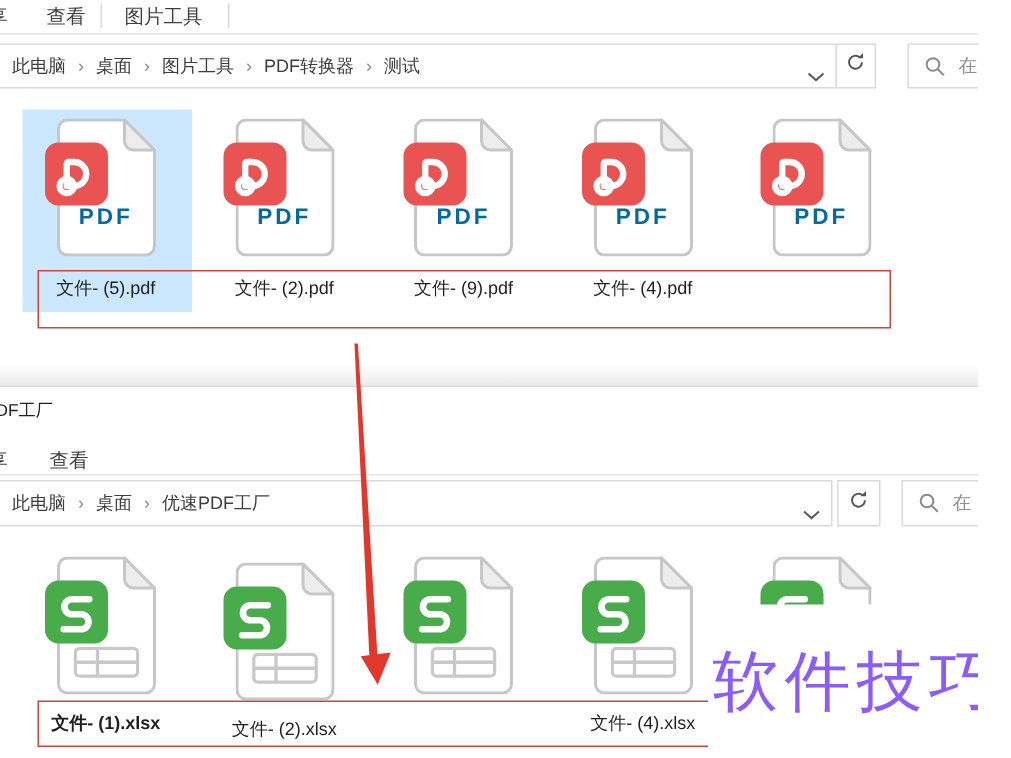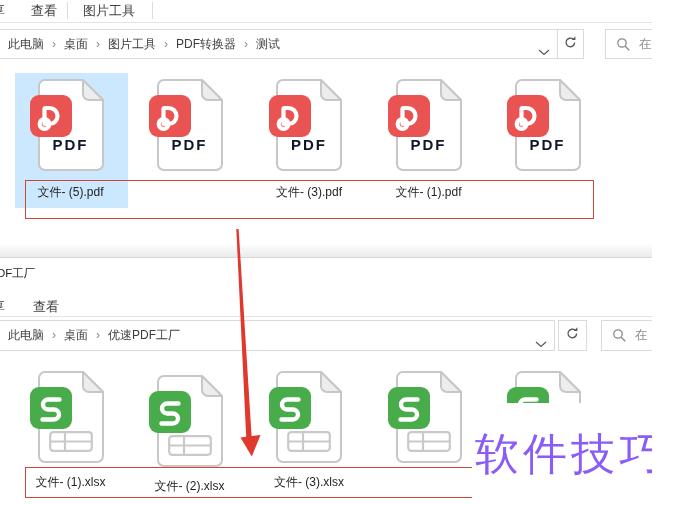--- a/index.html
+++ b/index.html
@@ -20,21 +20,21 @@
   .crumbs .sep{color:#888;margin:0 8px;font-size:12px;}
   .chev{position:absolute;right:7px;top:12px;}
   .searchtext{font-size:12.5px;color:#8f8f8f;white-space:nowrap;margin-left:8px;letter-spacing:3px;}
   
   .tile{position:absolute;width:119px;height:136px;}
   .page{position:absolute;left:26.5px;top:7px;}
   .badge{position:absolute;left:19px;width:42px;height:42px;border-radius:9px;}
   .badge.red{background:#e95351;}
   .badge.green{background:#49ac4b;}
   .ftype{position:absolute;left:26.5px;top:64px;width:66px;text-align:center;
-         font-size:15px;font-weight:bold;letter-spacing:2px;color:#0f172a;}
+         font-size:15px;font-weight:bold;letter-spacing:2px;color:#0369a1;}
   .gridglyph{position:absolute;left:37.5px;top:66px;}
   .fname{position:absolute;left:-6px;top:112px;width:131px;text-align:center;
          font-size:12px;color:#1f1f1f;white-space:nowrap;}
   .fname.b{top:109px;}
   .selectbg{position:absolute;background:#cce8ff;}
   
   .redrect{position:absolute;border:1.5px solid #cc4538;box-sizing:border-box;z-index:40;}
   #watermark-box{position:absolute;left:472px;top:403px;width:202px;height:102px;background:#fff;z-index:45;}
   #watermark-text{position:absolute;left:3px;top:22px;font-size:44px;letter-spacing:4px;
                   color:#8b5cf6;white-space:nowrap;font-family:Liberation Mono, monospace;}
@@ -102,44 +102,45 @@
   <div class="tile" style="left:130px;top:72px;">
     <svg class="page" width="66" height="92" viewBox="0 0 66 92">
         <path d="M7,1 H45 L65,21 V85 a6,6 0 0 1 -6,6 H7 a6,6 0 0 1 -6,-6 V7 a6,6 0 0 1 6,-6 Z" fill="#fff" stroke="#c7c7c7" stroke-width="2"></path>
         <path d="M45,1 L65,21 H51 a6,6 0 0 1 -6,-6 Z" fill="#ededed" stroke="#c7c7c7" stroke-width="2"></path>
       </svg>
     <div class="badge red" style="top:23px;"><svg width="42" height="42" viewBox="0 0 42 42">
           <circle cx="14.5" cy="29" r="4.8" fill="none" stroke="#fff" stroke-width="4.2"></circle>
           <path d="M14.5,29 V14 a1,1 0 0 1 1,-1 h4 a8,8 0 0 1 0,16 h-3" fill="none" stroke="#fff" stroke-width="4.2" stroke-linecap="round" stroke-linejoin="round"></path>
         </svg></div>
     <div class="ftype">PDF</div>
+    <div class="fname">文件- (2).pdf</div>
   </div>
   <div class="tile" style="left:249.5px;top:72px;">
     <svg class="page" width="66" height="92" viewBox="0 0 66 92">
         <path d="M7,1 H45 L65,21 V85 a6,6 0 0 1 -6,6 H7 a6,6 0 0 1 -6,-6 V7 a6,6 0 0 1 6,-6 Z" fill="#fff" stroke="#c7c7c7" stroke-width="2"></path>
         <path d="M45,1 L65,21 H51 a6,6 0 0 1 -6,-6 Z" fill="#ededed" stroke="#c7c7c7" stroke-width="2"></path>
       </svg>
     <div class="badge red" style="top:23px;"><svg width="42" height="42" viewBox="0 0 42 42">
           <circle cx="14.5" cy="29" r="4.8" fill="none" stroke="#fff" stroke-width="4.2"></circle>
           <path d="M14.5,29 V14 a1,1 0 0 1 1,-1 h4 a8,8 0 0 1 0,16 h-3" fill="none" stroke="#fff" stroke-width="4.2" stroke-linecap="round" stroke-linejoin="round"></path>
         </svg></div>
     <div class="ftype">PDF</div>
-    <div class="fname">文件- (3).pdf</div>
+    <div class="fname">文件- (9).pdf</div>
   </div>
   <div class="tile" style="left:369px;top:72px;">
     <svg class="page" width="66" height="92" viewBox="0 0 66 92">
         <path d="M7,1 H45 L65,21 V85 a6,6 0 0 1 -6,6 H7 a6,6 0 0 1 -6,-6 V7 a6,6 0 0 1 6,-6 Z" fill="#fff" stroke="#c7c7c7" stroke-width="2"></path>
         <path d="M45,1 L65,21 H51 a6,6 0 0 1 -6,-6 Z" fill="#ededed" stroke="#c7c7c7" stroke-width="2"></path>
       </svg>
     <div class="badge red" style="top:23px;"><svg width="42" height="42" viewBox="0 0 42 42">
           <circle cx="14.5" cy="29" r="4.8" fill="none" stroke="#fff" stroke-width="4.2"></circle>
           <path d="M14.5,29 V14 a1,1 0 0 1 1,-1 h4 a8,8 0 0 1 0,16 h-3" fill="none" stroke="#fff" stroke-width="4.2" stroke-linecap="round" stroke-linejoin="round"></path>
         </svg></div>
     <div class="ftype">PDF</div>
-    <div class="fname">文件- (1).pdf</div>
+    <div class="fname">文件- (4).pdf</div>
   </div>
   <div class="tile" style="left:488px;top:72px;">
     <svg class="page" width="66" height="92" viewBox="0 0 66 92">
         <path d="M7,1 H45 L65,21 V85 a6,6 0 0 1 -6,6 H7 a6,6 0 0 1 -6,-6 V7 a6,6 0 0 1 6,-6 Z" fill="#fff" stroke="#c7c7c7" stroke-width="2"></path>
         <path d="M45,1 L65,21 H51 a6,6 0 0 1 -6,-6 Z" fill="#ededed" stroke="#c7c7c7" stroke-width="2"></path>
       </svg>
     <div class="badge red" style="top:23px;"><svg width="42" height="42" viewBox="0 0 42 42">
           <circle cx="14.5" cy="29" r="4.8" fill="none" stroke="#fff" stroke-width="4.2"></circle>
           <path d="M14.5,29 V14 a1,1 0 0 1 1,-1 h4 a8,8 0 0 1 0,16 h-3" fill="none" stroke="#fff" stroke-width="4.2" stroke-linecap="round" stroke-linejoin="round"></path>
         </svg></div>
@@ -177,21 +178,21 @@
   <div class="searchbox" style="left:601px;top:320px;width:99px;height:31px;">
     <span style="margin-left:10px;display:inline-flex;">
       <svg width="15" height="15" viewBox="0 0 15 15">
           <circle cx="6" cy="6" r="4.2" fill="none" stroke="#8a8a8a" stroke-width="1.3"></circle>
           <line x1="9.2" y1="9.2" x2="13.2" y2="13.2" stroke="#8a8a8a" stroke-width="1.3"></line>
         </svg>
     </span>
     <span class="searchtext">在 优速</span>
   </div>
 
-  <div class="tile" style="left:11px;top:365px;">
+  <div class="tile" style="left:11px;top:365px;font-weight:bold;">
     <svg class="page" style="top:6px;" width="66" height="92" viewBox="0 0 66 92">
         <path d="M7,1 H45 L65,21 V85 a6,6 0 0 1 -6,6 H7 a6,6 0 0 1 -6,-6 V7 a6,6 0 0 1 6,-6 Z" fill="#fff" stroke="#c7c7c7" stroke-width="2"></path>
         <path d="M45,1 L65,21 H51 a6,6 0 0 1 -6,-6 Z" fill="#ededed" stroke="#c7c7c7" stroke-width="2"></path>
       </svg>
     <div class="badge green" style="top:22px;"><svg width="42" height="42" viewBox="0 0 42 42">
           <path d="M29.5,12.5 H18 a5,5 0 0 0 0,10 h6 a5,5 0 0 1 0,10 H12.5" fill="none" stroke="#fff" stroke-width="4.4" stroke-linecap="round"></path>
         </svg></div>
     <div class="gridglyph"><svg width="44" height="21" viewBox="0 0 44 21">
           <rect x="1.2" y="1.2" width="41.6" height="18.6" rx="3" fill="none" stroke="#c9c9c9" stroke-width="2.2"></rect>
           <line x1="16" y1="1.2" x2="16" y2="19.8" stroke="#c9c9c9" stroke-width="2.2"></line>
@@ -220,35 +221,35 @@
         <path d="M45,1 L65,21 H51 a6,6 0 0 1 -6,-6 Z" fill="#ededed" stroke="#c7c7c7" stroke-width="2"></path>
       </svg>
     <div class="badge green" style="top:22px;"><svg width="42" height="42" viewBox="0 0 42 42">
           <path d="M29.5,12.5 H18 a5,5 0 0 0 0,10 h6 a5,5 0 0 1 0,10 H12.5" fill="none" stroke="#fff" stroke-width="4.4" stroke-linecap="round"></path>
         </svg></div>
     <div class="gridglyph"><svg width="44" height="21" viewBox="0 0 44 21">
           <rect x="1.2" y="1.2" width="41.6" height="18.6" rx="3" fill="none" stroke="#c9c9c9" stroke-width="2.2"></rect>
           <line x1="16" y1="1.2" x2="16" y2="19.8" stroke="#c9c9c9" stroke-width="2.2"></line>
           <line x1="1.2" y1="10.5" x2="42.8" y2="10.5" stroke="#c9c9c9" stroke-width="2.2"></line>
         </svg></div>
-    <div class="fname b">文件- (3).xlsx</div>
   </div>
   <div class="tile" style="left:369px;top:365px;">
     <svg class="page" style="top:6px;" width="66" height="92" viewBox="0 0 66 92">
         <path d="M7,1 H45 L65,21 V85 a6,6 0 0 1 -6,6 H7 a6,6 0 0 1 -6,-6 V7 a6,6 0 0 1 6,-6 Z" fill="#fff" stroke="#c7c7c7" stroke-width="2"></path>
         <path d="M45,1 L65,21 H51 a6,6 0 0 1 -6,-6 Z" fill="#ededed" stroke="#c7c7c7" stroke-width="2"></path>
       </svg>
     <div class="badge green" style="top:22px;"><svg width="42" height="42" viewBox="0 0 42 42">
           <path d="M29.5,12.5 H18 a5,5 0 0 0 0,10 h6 a5,5 0 0 1 0,10 H12.5" fill="none" stroke="#fff" stroke-width="4.4" stroke-linecap="round"></path>
         </svg></div>
     <div class="gridglyph"><svg width="44" height="21" viewBox="0 0 44 21">
           <rect x="1.2" y="1.2" width="41.6" height="18.6" rx="3" fill="none" stroke="#c9c9c9" stroke-width="2.2"></rect>
           <line x1="16" y1="1.2" x2="16" y2="19.8" stroke="#c9c9c9" stroke-width="2.2"></line>
           <line x1="1.2" y1="10.5" x2="42.8" y2="10.5" stroke="#c9c9c9" stroke-width="2.2"></line>
         </svg></div>
+    <div class="fname b">文件- (4).xlsx</div>
   </div>
   <div class="tile" style="left:488px;top:365px;">
     <svg class="page" style="top:6px;" width="66" height="92" viewBox="0 0 66 92">
         <path d="M7,1 H45 L65,21 V85 a6,6 0 0 1 -6,6 H7 a6,6 0 0 1 -6,-6 V7 a6,6 0 0 1 6,-6 Z" fill="#fff" stroke="#c7c7c7" stroke-width="2"></path>
         <path d="M45,1 L65,21 H51 a6,6 0 0 1 -6,-6 Z" fill="#ededed" stroke="#c7c7c7" stroke-width="2"></path>
       </svg>
     <div class="badge green" style="top:22px;"><svg width="42" height="42" viewBox="0 0 42 42">
           <path d="M29.5,12.5 H18 a5,5 0 0 0 0,10 h6 a5,5 0 0 1 0,10 H12.5" fill="none" stroke="#fff" stroke-width="4.4" stroke-linecap="round"></path>
         </svg></div>
     <div class="fname b"></div>

